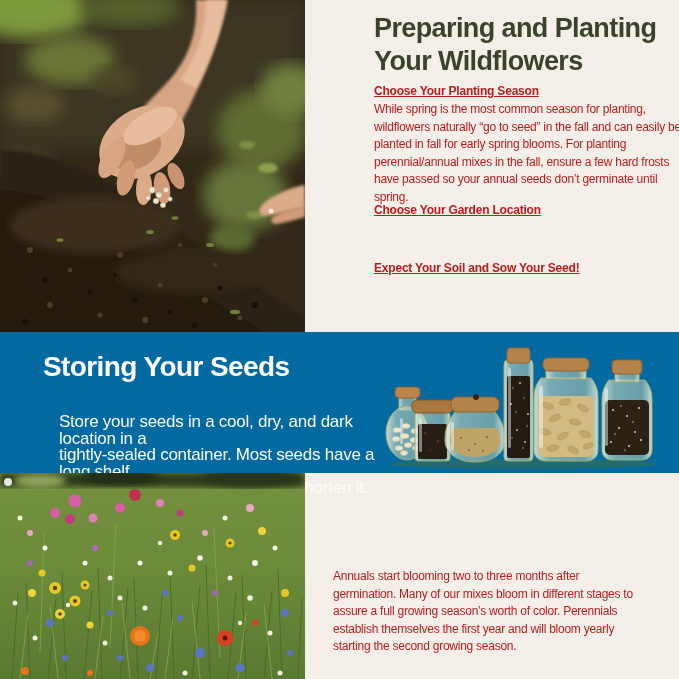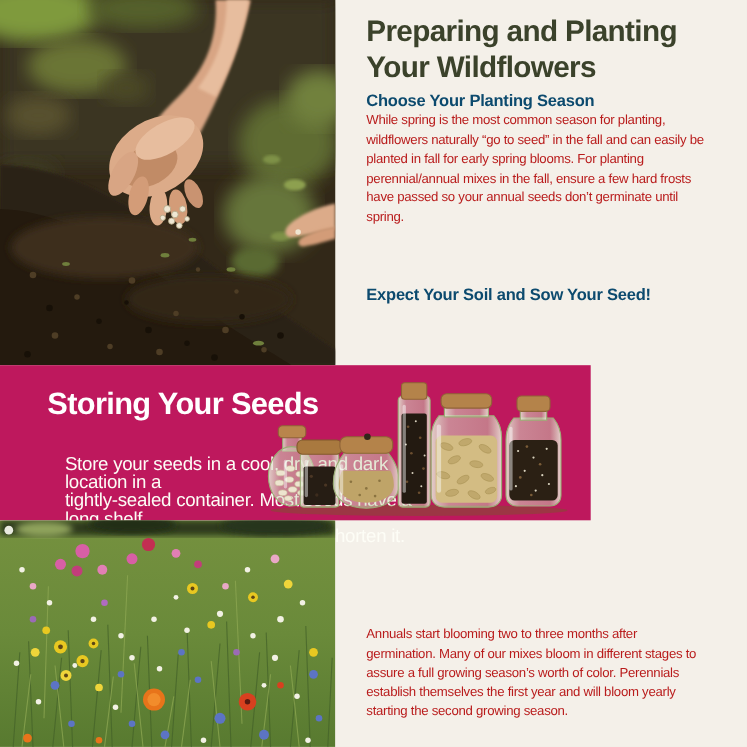--- a/index.html
+++ b/index.html
@@ -4,39 +4,39 @@
 <style>
   html,body{margin:0;padding:0;background:#e8e4dc;}
   .canvas{position:relative;width:679px;height:679px;background:#F4F0E9;overflow:hidden;
           font-family:"Liberation Sans",sans-serif;}
   .photo{position:absolute;overflow:hidden;}
   .photo svg{display:block;width:100%;height:100%;}
   #photo-planting{left:0;top:0;width:305px;height:332px;}
   #photo-meadow{left:0;top:473px;width:305px;height:206px;}
 
   .panel{position:absolute;left:305px;right:0;}
-  #panel-top{top:0;height:332px;}
+  #panel-top{top:0;height:332px;margin-left:41px;}
   #panel-bottom{top:473px;bottom:0;}
 
   .big-title{position:absolute;left:28px;margin:0;
              font-size:27px;line-height:33px;font-weight:bold;color:#3B422B;
              letter-spacing:-0.6px;white-space:pre-line;}
   #panel-top .big-title{top:12px;}
   #panel-bottom .big-title{top:10px;line-height:32px;}
 
-  .sec-head{position:absolute;left:28px;margin:0;font-size:15px;line-height:15px;
-            font-weight:bold;color:#0c4a6e;letter-spacing:-0.2px;}
+  .sec-head{position:absolute;left:28px;margin:0;font-size:12px;line-height:15px;
+            font-weight:bold;color:#b91c1c;letter-spacing:-0.2px;text-decoration:underline;}
   .body-text{position:absolute;left:28px;margin:0;font-size:12px;line-height:17.5px;
              color:#b91c1c;letter-spacing:-0.25px;white-space:pre-line;width:346px;}
   #sec1-head{top:84px;} #sec1-body{top:101px;}
   #sec2-head{top:203px;} #sec2-body{top:220px;}
   #sec3-head{top:261px;} #sec3-body{top:278px;}
   #bottom-body{top:95px;}
 
-  .band{position:absolute;left:0;top:332px;width:537px;height:141px;background:#be185d;}
+  .band{position:absolute;left:0;top:332px;width:679px;height:141px;background:#0369a1;}
   .band-title{position:absolute;left:43px;top:18px;margin:0;font-size:28px;line-height:34px;
               font-weight:bold;color:#FFFFFF;letter-spacing:-0.6px;}
   .band-body{position:absolute;left:43px;top:66px;margin:16px;font-size:17px;line-height:16.5px;
              color:#FDFDF6;letter-spacing:-0.25px;white-space:pre-line;width:320px;}
   .jars{position:absolute;right:0;top:6px;width:296px;height:133px;}
   .jars svg{display:block;width:100%;height:100%;}
 </style>
 </head>
 <body>
 
@@ -141,20 +141,21 @@
   <div class="panel" id="panel-top">
     <h1 class="big-title">Preparing and Planting
 Your Wildflowers</h1>
     <h2 class="sec-head" id="sec1-head">Choose Your Planting Season</h2>
     <p class="body-text" id="sec1-body">While spring is the most common season for planting,
 wildflowers naturally “go to seed” in the fall and can easily be
 planted in fall for early spring blooms. For planting
 perennial/annual mixes in the fall, ensure a few hard frosts
 have passed so your annual seeds don’t germinate until
 spring.</p>
+    <h2 class="sec-head" id="sec2-head">Choose Your Garden Location</h2>
     <h2 class="sec-head" id="sec3-head">Expect Your Soil and Sow Your Seed!</h2>
   </div>
 
   <div class="band">
     <h2 class="band-title">Storing Your Seeds</h2>
     <p class="band-body">Store your seeds in a cool, dry, and dark location in a
 tightly-sealed container. Most seeds have a long shelf
 life, but heat and moisture could shorten it.</p>
 
     <div class="jars" role="img" aria-label="Six cork-topped glass jars filled with different seeds">

